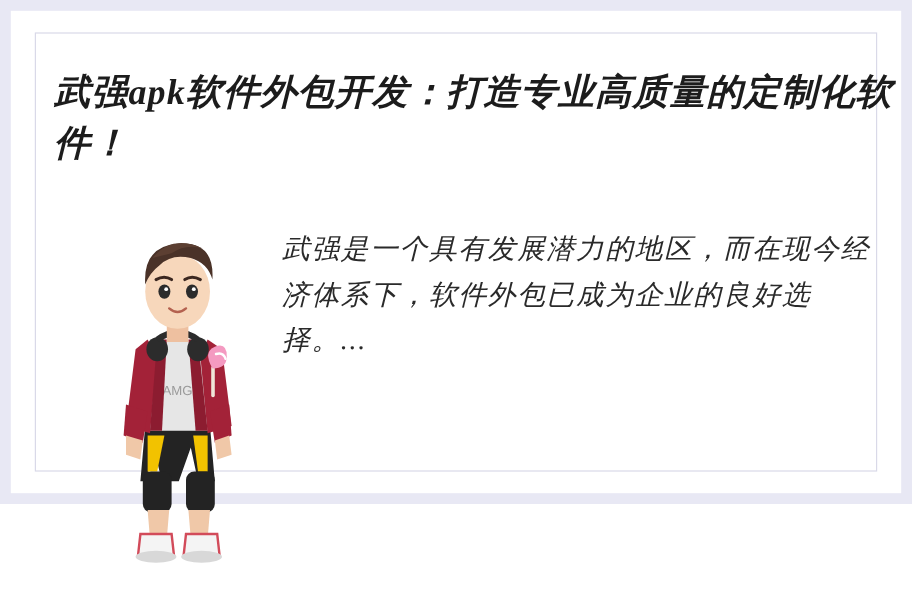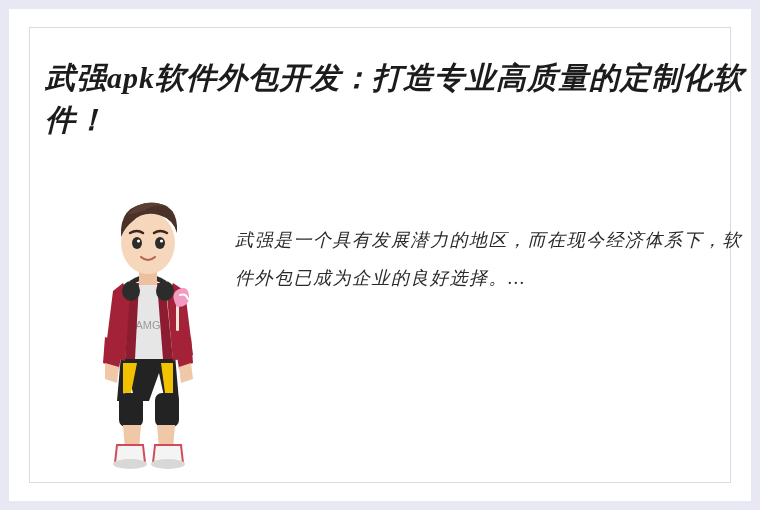--- a/index.html
+++ b/index.html
@@ -9,21 +9,21 @@
   body {
     width: 760px;
     height: 510px;
     background: #ffffff;
     font-family: "Liberation Serif", serif;
     overflow: hidden;
   }
   .card {
     position: relative;
     width: 760px;
-    height: 510px;
+    height: 420px;
     box-sizing: border-box;
     background: #ffffff;
     border: 9px solid #e8e8f4;
     padding: 0;
   }
   .inner-frame {
     position: absolute;
     left: 20px;
     top: 18px;
     right: 20px;
@@ -55,24 +55,24 @@
   .illustration {
     position: absolute;
     left: 28px;
     top: 10px;
     width: 150px;
     height: 300px;
   }
   .excerpt {
     position: absolute;
     left: 190px;
-    top: 44px;
+    top: 12px;
     width: 510px;
     font-family: "Liberation Serif", serif;
-    font-size: 18px;
+    font-size: 23px;
     line-height: 38px;
     color: #2a2a2a;
     font-style: italic;
     letter-spacing: 1.5px;
     text-align: left;
   }
   svg { display: block; }
 </style>
 </head>
 <body>

